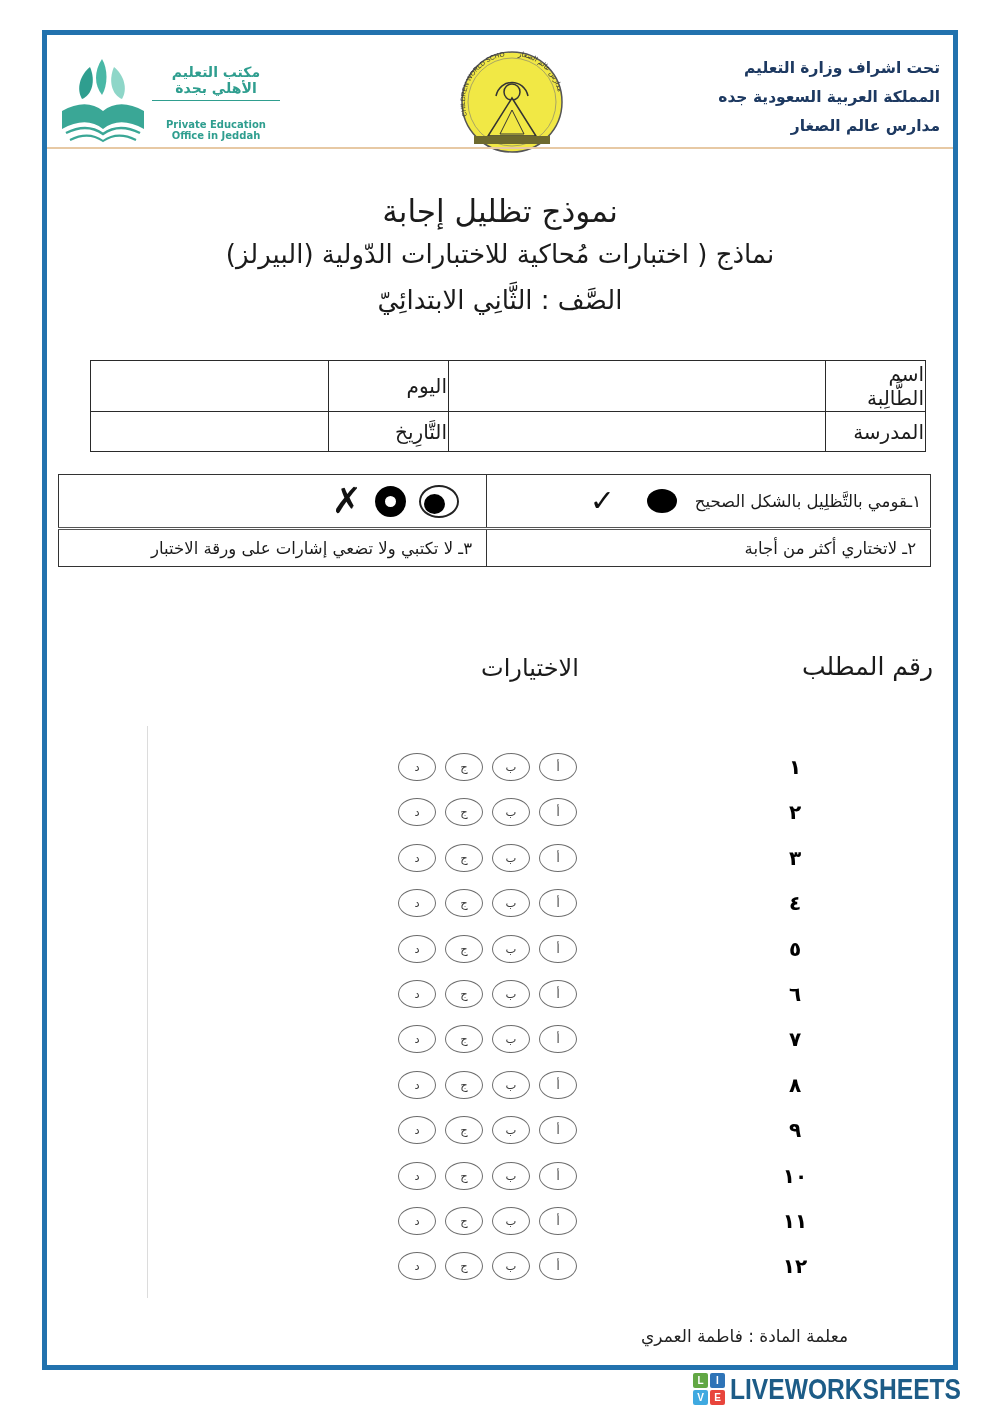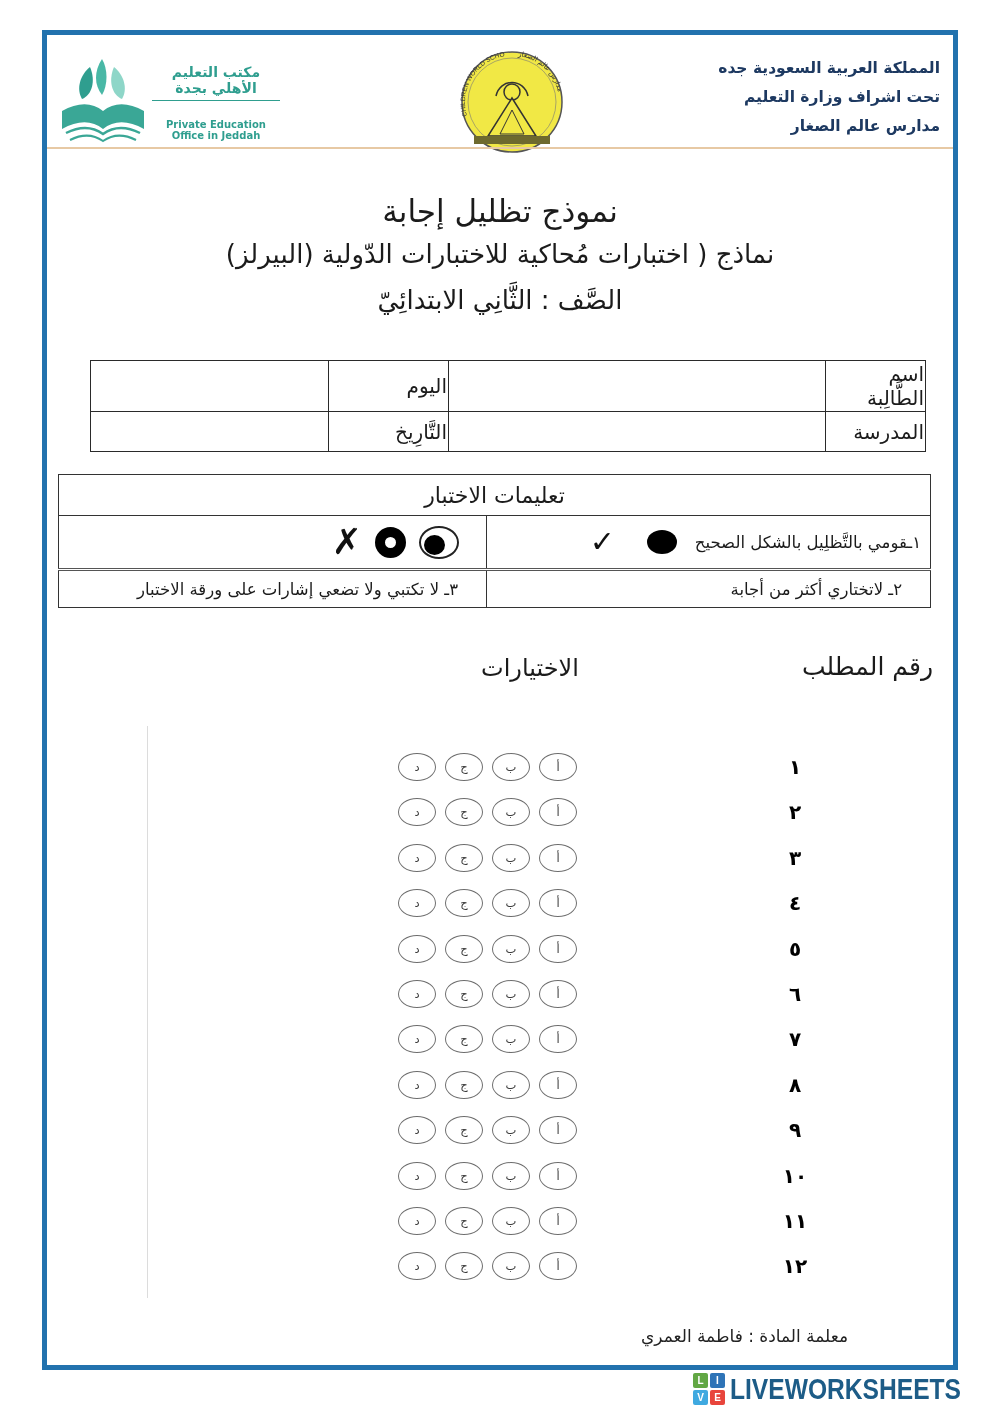--- a/index.html
+++ b/index.html
@@ -28,21 +28,21 @@
   .info-table{position:absolute;left:90px;top:360px;width:835px;border-collapse:collapse;
         table-layout:fixed;direction:rtl;}
   .info-table td{border:1px solid #2a2a2a;height:37px;font-size:20px;vertical-align:middle;}
   .info-table td.lbl{text-align:right;padding-left:44px;}
   
   .instr-table{position:absolute;left:58px;top:474px;width:872px;border-collapse:collapse;
         table-layout:fixed;direction:rtl;}
   .instr-table td{border:1px solid #333;vertical-align:middle;}
   .instr-head{height:38px;text-align:center;font-size:22px;}
   .instr-row2 td{height:50px;}
-  .instr-row3 td{height:36px;font-size:16.5px;text-align:right;padding:0 28px;
+  .instr-row3 td{height:36px;font-size:16.5px;text-align:right;padding:0 14px;
         border-top:3px double #555 !important;}
   .rule1-wrap{display:flex;direction:rtl;align-items:center;padding-right:8px;}
   .rule-text{font-size:16.5px;}
   .filled-ellipse{width:30px;height:24px;background:#000;border-radius:50%;margin-right:18px;flex:0 0 auto;}
   .check{font-size:30px;color:#111;margin-right:32px;line-height:1;}
   .wrong-wrap{display:flex;direction:ltr;align-items:center;justify-content:flex-end;padding-right:26px;gap:13px;}
   .cross{font-size:36px;font-weight:bold;color:#111;line-height:1;}
   .ring{width:11px;height:11px;border:10px solid #000;border-radius:50%;flex:0 0 auto;}
   .partial{position:relative;width:36px;height:29px;border:2px solid #222;border-radius:50%;flex:0 0 auto;}
   .partial i{position:absolute;left:3px;bottom:2px;width:21px;height:20px;background:#000;border-radius:50%;}
@@ -105,22 +105,22 @@
       <circle cx="60" cy="42" r="8" fill="var(--logo-yellow,#f1e845)" stroke="#333" stroke-width="1.5"></circle>
       <path d="M44,46 C48,28 72,28 76,46" fill="none" stroke="#333" stroke-width="1.5"></path>
       <path d="M60,48 L36,86 L84,86 Z" fill="var(--logo-yellow,#f1e845)" stroke="#333" stroke-width="1.5"></path>
       <path d="M60,60 L48,84 L72,84 Z" fill="none" stroke="#333" stroke-width="1"></path>
       <rect x="22" y="86" width="76" height="8" fill="#6e6a2e"></rect>
     </svg>
   </div>
 
 
   <div class="org-text">
+    <div>تحت اشراف وزارة التعليم</div>
     <div>المملكة العربية السعودية  جده</div>
-    <div>تحت اشراف وزارة التعليم</div>
     <div>مدارس عالم الصغار</div>
   </div>
 
   <div class="tan-rule"></div>
 
   <div class="title-line t1">نموذج تظليل إجابة</div>
   <div class="title-line t3">الصَّف : الثَّانِي الابتدائِيّ</div>
   <div class="title-line t2">نماذج ( اختبارات مُحاكية للاختبارات الدّولية (البيرلز)</div>
 
   <table class="info-table" dir="rtl">
@@ -145,23 +145,20 @@
     </tr>
   </tbody>
     </table>
 
   <table class="instr-table" dir="rtl">
     <colgroup>
         <col style="width:444px">
         <col style="width:428px">
       </colgroup>
     <tbody>
-        <tr>
-      <td colspan="2" class="instr-head">تعليمات الاختبار</td>
-    </tr>
     <tr class="instr-row2">
       <td>
         <div class="rule1-wrap">
           <span class="rule-text">١ـقومي بالتَّظلِيل بالشكل الصحيح</span>
           <span class="filled-ellipse"></span>
           <span class="check">✓</span>
         </div>
       </td>
       <td>
         <div class="wrong-wrap">

